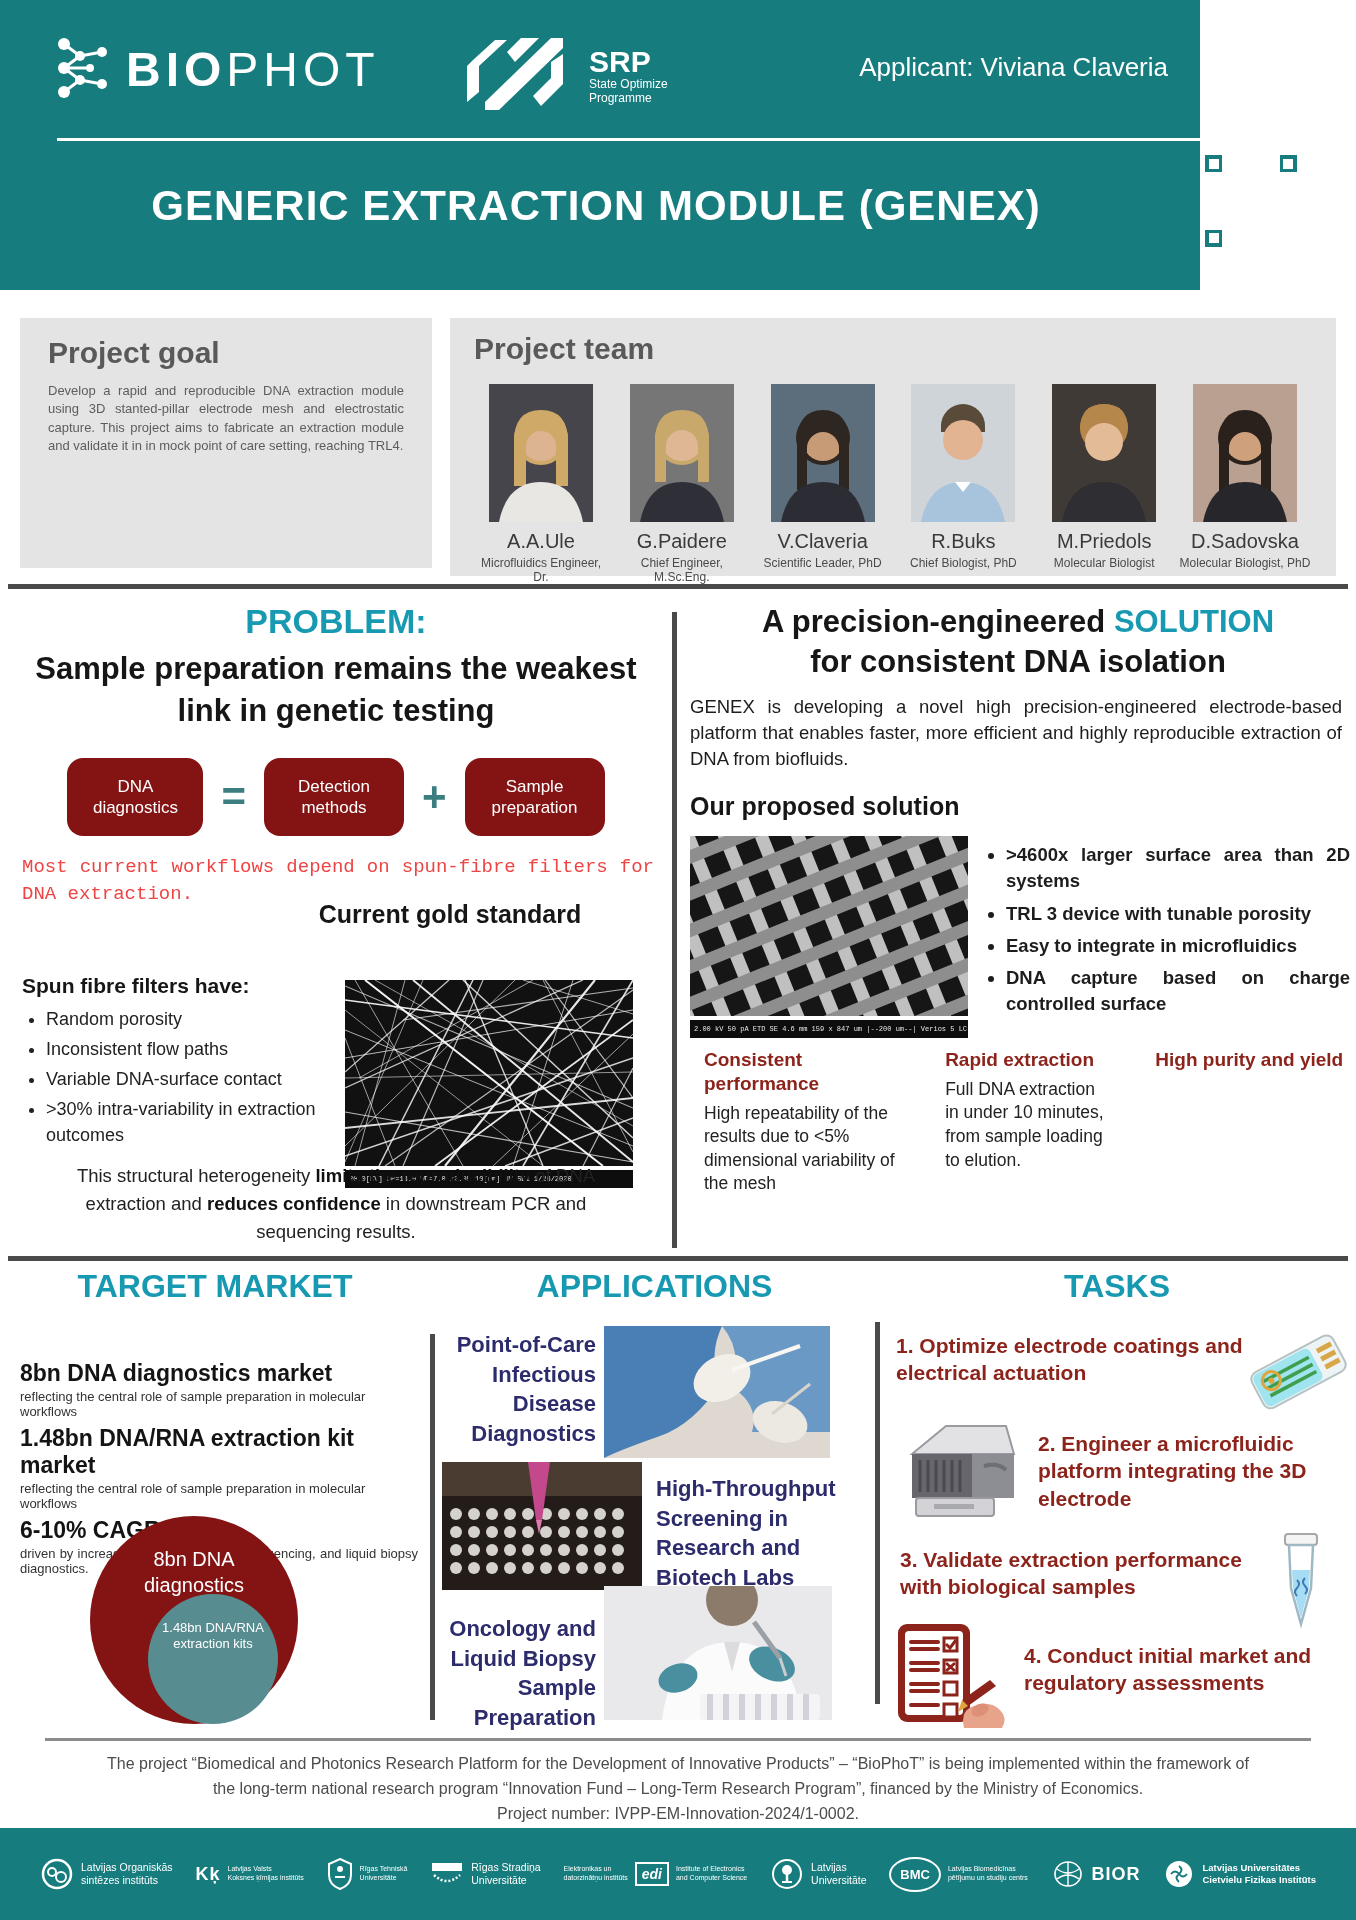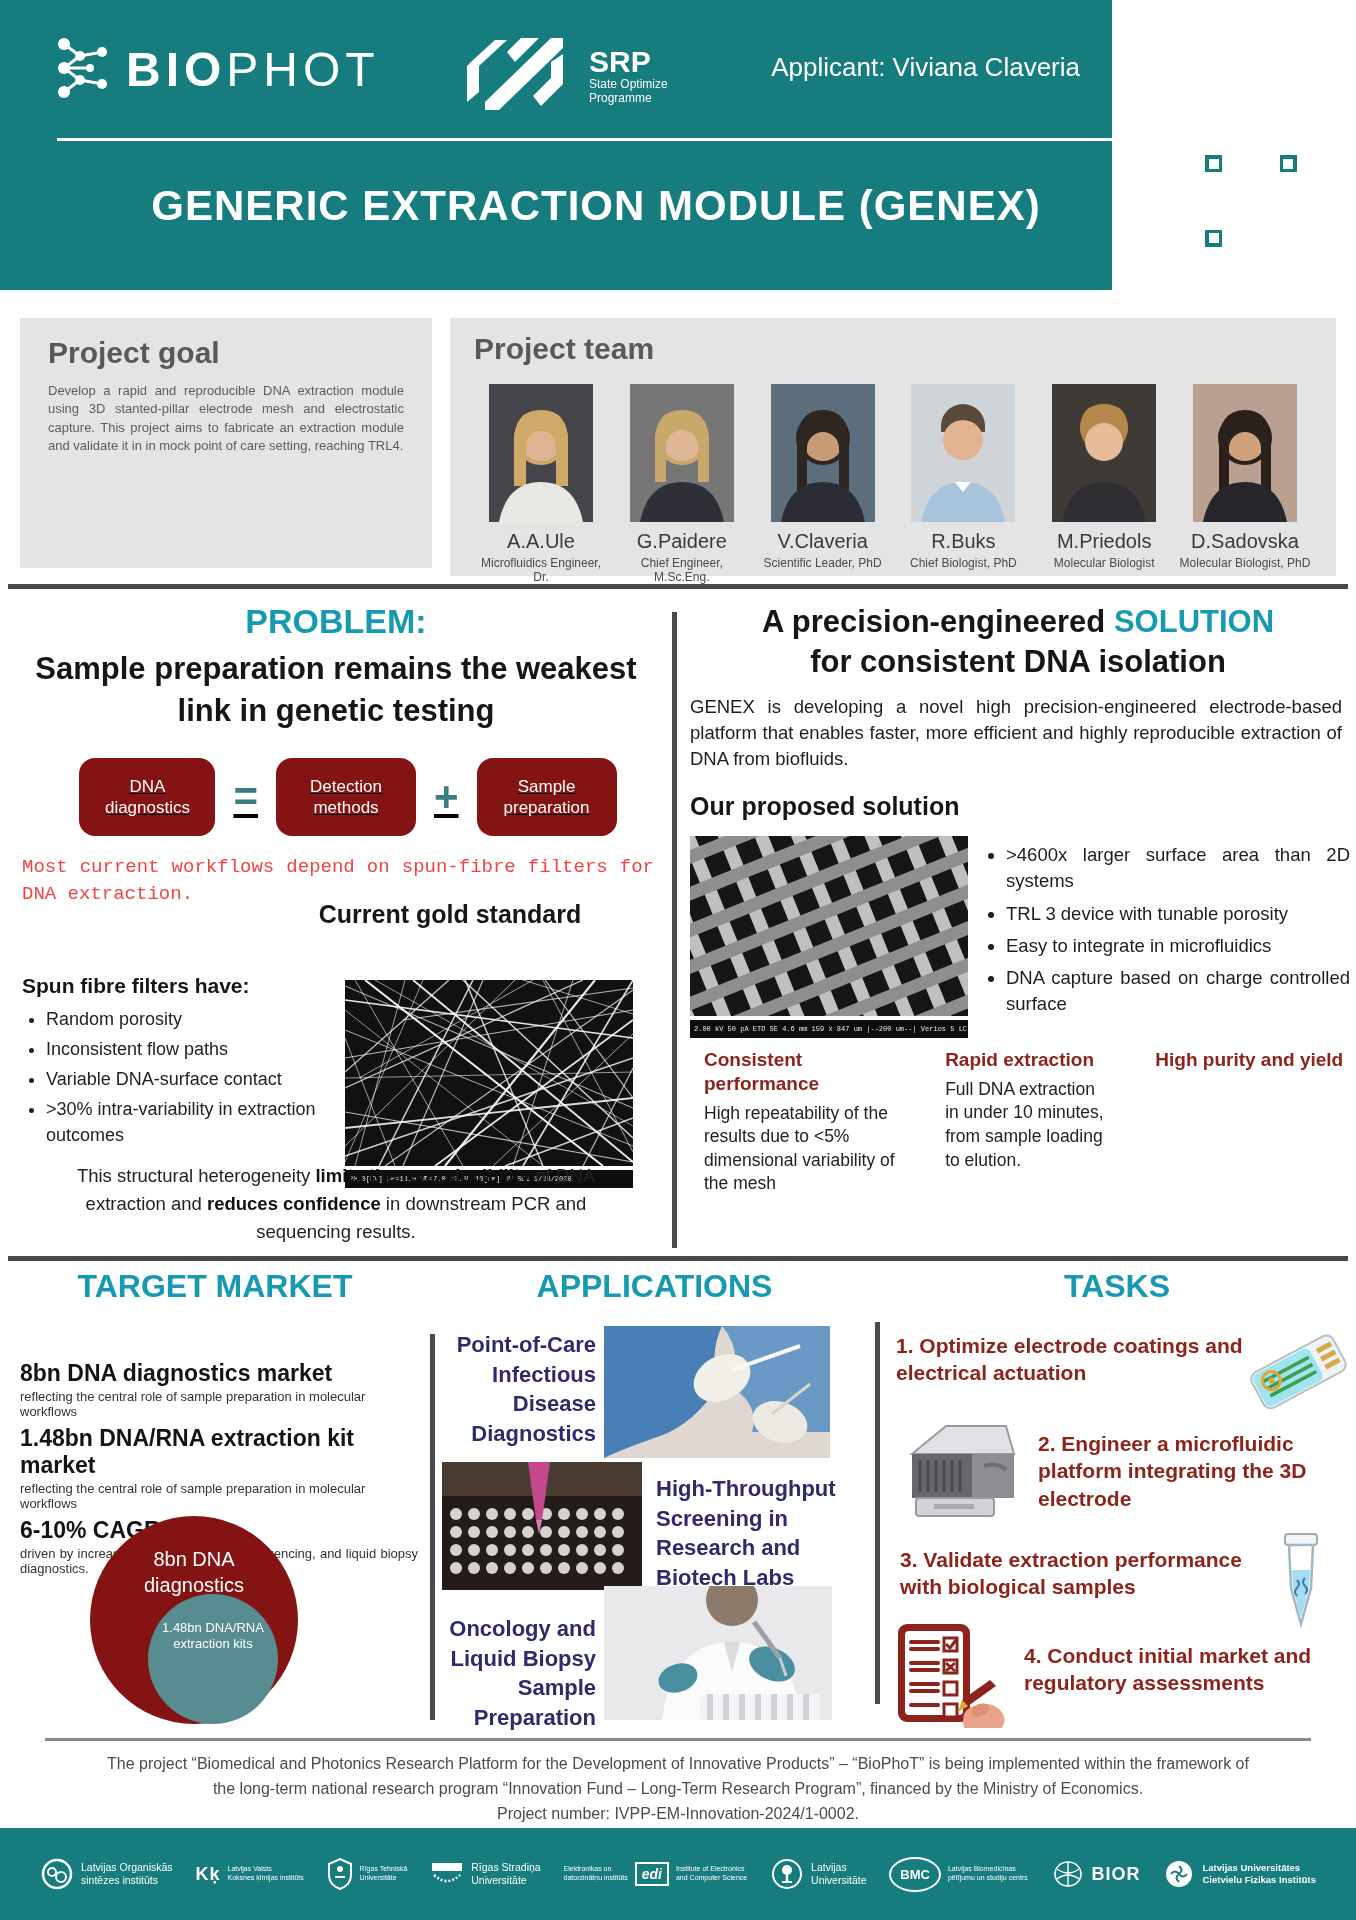--- a/index.html
+++ b/index.html
@@ -1,20 +1,20 @@
 <!DOCTYPE html>
 <html><head>
 <meta charset="utf-8">
 <style>
   * { margin:0; padding:0; box-sizing:border-box; }
   body { background:#ffffff; font-family:"Liberation Sans", sans-serif; }
   .poster { position:relative; width:1356px; height:1920px; background:#ffffff; overflow:hidden; }
 
   
-  .header { position:absolute; left:0; top:0; width:1112px; height:290px; background:#177c7e; }
+  .header { position:absolute; left:0; top:0; width:1200px; height:290px; background:#177c7e; }
   .biophot { position:absolute; left:50px; top:34px; display:flex; align-items:center; gap:12px; color:#fff; }
   .biophot .word { font-size:48px; letter-spacing:5px; line-height:1; }
   .biophot .bio { font-weight:700; }
   .biophot .phot { font-weight:300; }
   .srp { position:absolute; left:455px; top:26px; display:flex; align-items:center; gap:14px; color:#fff; }
   .srp-text .abbr { font-size:30px; font-weight:700; line-height:1; }
   .srp-text .sub { font-size:12px; line-height:1.2; }
   .applicant { position:absolute; right:32px; top:52px; color:#fff; font-size:26px; }
   .header-rule { position:absolute; left:57px; top:138px; width:1243px; height:3px; background:#ffffff; }
   .poster-title { position:absolute; left:16px; top:182px; width:1160px; text-align:center;
@@ -37,21 +37,21 @@
   .vdiv { position:absolute; width:5px; background:#4a4a4a; }
   .vdiv-mid { left:672px; top:612px; height:636px; }
   .vdiv-b1 { left:430px; top:1334px; height:386px; }
   .vdiv-b2 { left:875px; top:1322px; height:382px; }
 
   
   .problem { position:absolute; left:0; top:596px; width:672px; height:660px; }
   .kicker { position:absolute; top:6px; width:100%; text-align:center; font-size:34px; font-weight:700; color:#1899b2; }
   .prob-headline { position:absolute; top:52px; left:26px; width:620px; text-align:center;
                    font-size:31px; font-weight:700; color:#161616; line-height:1.35; }
-  .equation { position:absolute; top:162px; left:12px; width:100%; display:flex; align-items:center; justify-content:center; gap:18px;text-decoration:underline; }
+  .equation { position:absolute; top:162px; left:0; width:100%; display:flex; align-items:center; justify-content:center; gap:18px; }
   .eq-box { background:#841414; color:#fff; border-radius:16px; height:78px; display:flex; align-items:center; justify-content:center;
             text-align:center; font-size:17px; line-height:1.25; padding:6px 10px; }
   .eq-a { width:136px; } .eq-b { width:140px; } .eq-c { width:140px; }
   .eq-op { font-size:42px; font-weight:700; color:#3c7d80; }
   .prob-intro { position:absolute; top:258px; left:22px; width:632px; font-size:19px; color:#ef4444; line-height:1.4; text-align:justify;font-family:Liberation Mono, monospace; }
   .gold-title { position:absolute; top:304px; left:250px; width:400px; text-align:center; font-size:25px; font-weight:700; color:#161616; }
   .fibre-wrap { position:absolute; top:340px; left:345px; width:288px;margin-top:44px; }
   .sem-caption { height:18px; background:#0d0d0d; color:#e8e8e8; font-family:"Liberation Mono", monospace;
                  font-size:7px; display:flex; align-items:center; padding:0 4px; white-space:nowrap; overflow:hidden; }
   .filters { position:absolute; top:378px; left:22px; width:306px; }
@@ -63,21 +63,21 @@
 
   
   .solution { position:absolute; left:680px; top:596px; width:676px; height:660px; }
   .sol-headline { position:absolute; top:6px; width:100%; text-align:center; font-size:31px; font-weight:700; color:#161616; line-height:1.3; }
   .sol-headline .accent { color:#1899b2;margin-top:28px; }
   .sol-headline-2 { position:absolute; top:48px; width:100%; text-align:center; font-size:31px; font-weight:700; color:#161616; }
   .sol-intro { position:absolute; top:98px; left:10px; width:652px; font-size:18.5px; color:#1d1d1d; line-height:1.4; text-align:justify; }
   .sol-sub { position:absolute; top:196px; left:10px; font-size:25px; font-weight:700; color:#161616; }
   .mesh-wrap { position:absolute; top:240px; left:10px; width:278px; }
   .sol-bullets { position:absolute; top:246px; left:304px; width:366px; }
-  .sol-bullets ul { padding-left:22px; }
+  .sol-bullets ul { padding-left:22px;font-weight:bold; }
   .sol-bullets li { font-size:18.5px; color:#1d1d1d; line-height:1.42; margin-bottom:6px; text-align:justify; }
   .features { position:absolute; top:452px; left:24px; width:656px; display:flex; gap:33px; }
   .feat-title { font-size:19px; font-weight:700; color:#8c241c; line-height:1.25; }
   .feat-body { margin-top:6px; font-size:17.5px; color:#222; line-height:1.35; }
   .feat-1 { width:218px; } .feat-2 { width:168px; } .feat-3 { width:232px; text-align:center; }
 
   
   .market { position:absolute; left:0; top:1268px; width:430px; }
   .section-heading { text-align:center; font-size:32px; font-weight:700; color:#1899b2; }
   .market-items { position:absolute; top:92px; left:20px; width:398px; }

